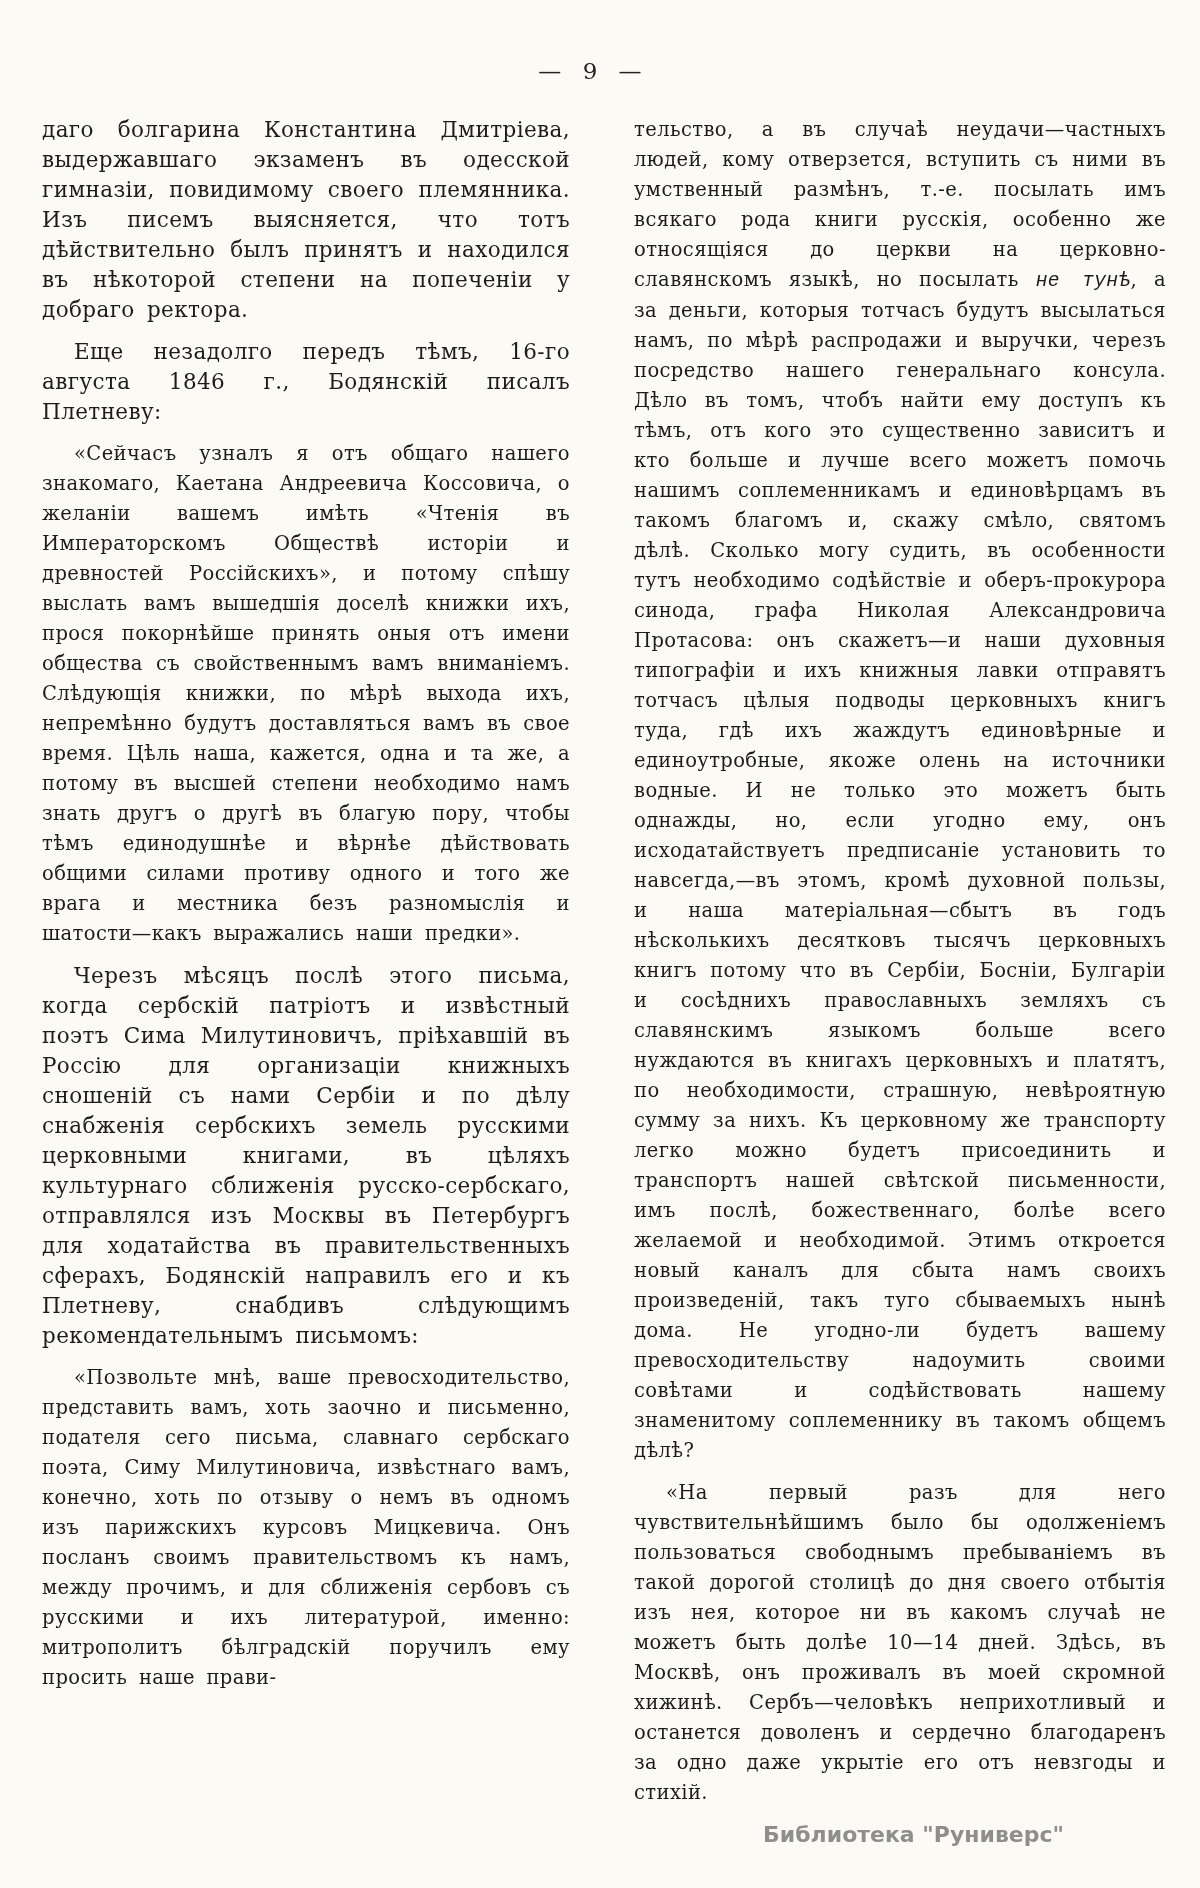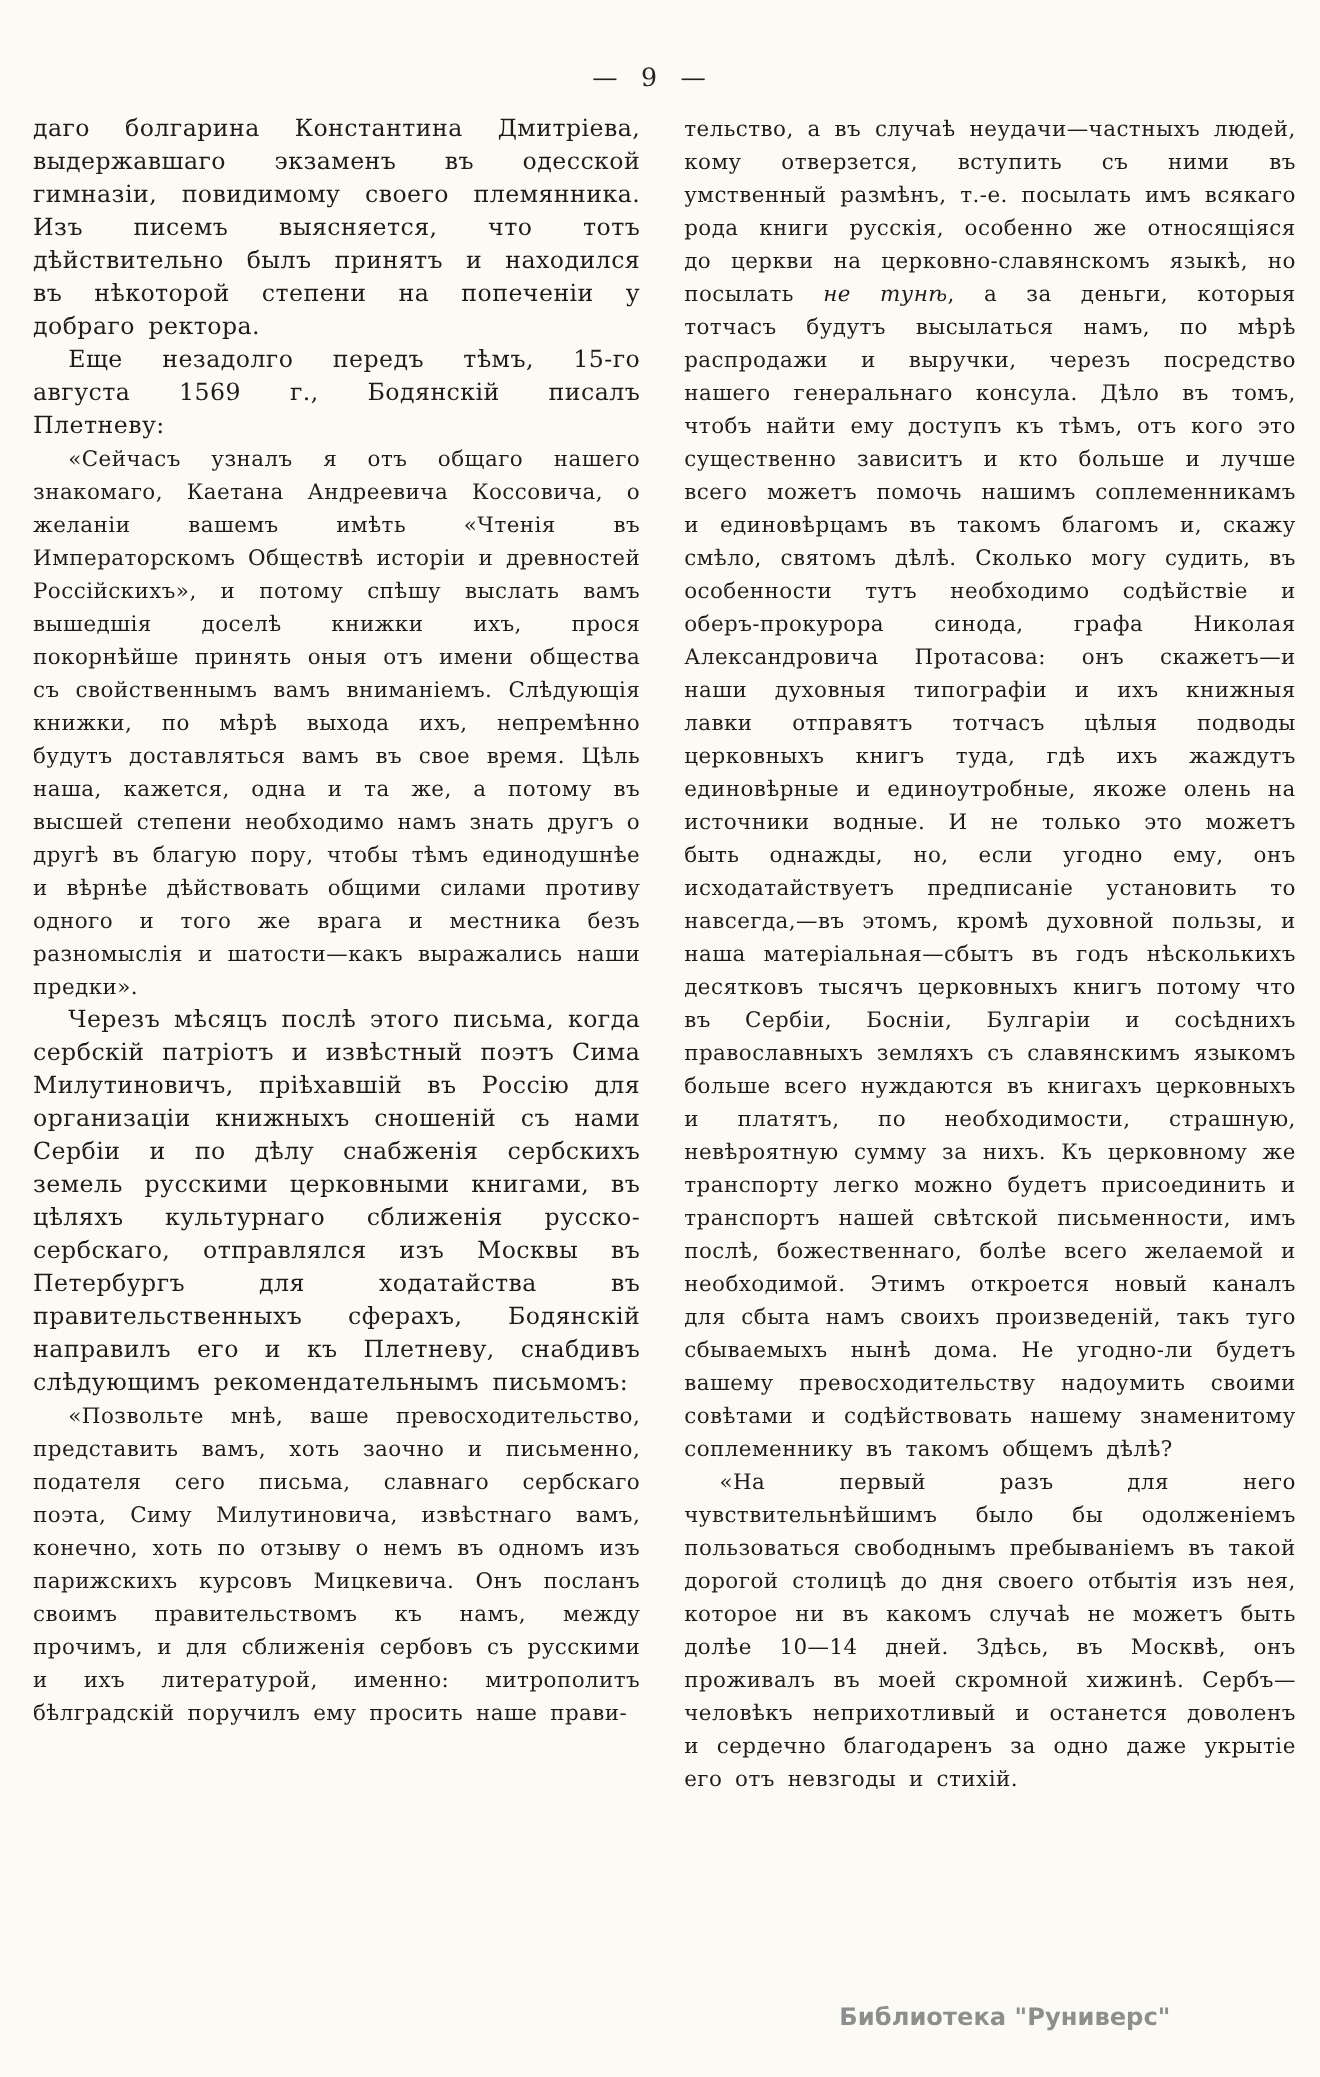--- a/index.html
+++ b/index.html
@@ -22,55 +22,55 @@
   .columns {
     position: absolute;
     top: 103px; left: 30px;
     width: 1148px;
     display: flex;
     gap: 40px;
   }
   .col { text-align: justify; }
   .col.left  { width: 552px; }
   .col.right { width: 556px; }
-  p { margin: 0; text-indent: 32px; }
+  p { margin: 12px; text-indent: 32px; }
   p.noindent { text-indent: 0; }
   .body {
     font-size: 21.5px;
     line-height: 30px;
     letter-spacing: 0.4px;
     word-spacing: 5px;
   }
   .letter {
     font-size: 19.5px;
     line-height: 30px;
     letter-spacing: 0.4px;
     word-spacing: 5px;
   }
-  .it { font-style: italic; }
+  .it { font-style: italic; font-family: Liberation Mono, monospace; }
   .watermark {
     position: absolute;
     top: 1822px;
     right: 136px;
     font-family: "DejaVu Sans", sans-serif;
     font-size: 22px;
     font-weight: bold;
     color: #8e8e8e;
   }
 </style>
 </head>
 <body>
 
 <div class="page-header">— 9 —</div>
 
 <div class="columns">
 
   <div class="col left">
     <p class="body noindent">даго болгарина Константина Дмитріева, выдержавшаго экзаменъ въ одесской гимназіи, повидимому своего племянника. Изъ писемъ выясняется, что тотъ дѣйствительно былъ принятъ и находился въ нѣкоторой степени на попеченіи у добраго ректора.</p>
-    <p class="body">Еще незадолго передъ тѣмъ, 15-го августа 1569 г., Бодянскій писалъ Плетневу:</p>
+    <p class="body">Еще незадолго передъ тѣмъ, 16-го августа 1846 г., Бодянскій писалъ Плетневу:</p>
     <p class="letter">«Сейчасъ узналъ я отъ общаго нашего знакомаго, Каетана Андреевича Коссовича, о желаніи вашемъ имѣть «Чтенія въ Императорскомъ Обществѣ исторіи и древностей Россійскихъ», и потому спѣшу выслать вамъ вышедшія доселѣ книжки ихъ, прося покорнѣйше принять оныя отъ имени общества съ свойственнымъ вамъ вниманіемъ. Слѣдующія книжки, по мѣрѣ выхода ихъ, непремѣнно будутъ доставляться вамъ въ свое время. Цѣль наша, кажется, одна и та же, а потому въ высшей степени необходимо намъ знать другъ о другѣ въ благую пору, чтобы тѣмъ единодушнѣе и вѣрнѣе дѣйствовать общими силами противу одного и того же врага и местника безъ разномыслія и шатости—какъ выражались наши предки».</p>
     <p class="body">Черезъ мѣсяцъ послѣ этого письма, когда сербскій патріотъ и извѣстный поэтъ Сима Милутиновичъ, пріѣхавшій въ Россію для организаціи книжныхъ сношеній съ нами Сербіи и по дѣлу снабженія сербскихъ земель русскими церковными книгами, въ цѣляхъ культурнаго сближенія русско-сербскаго, отправлялся изъ Москвы въ Петербургъ для ходатайства въ правительственныхъ сферахъ, Бодянскій направилъ его и къ Плетневу, снабдивъ слѣдующимъ рекомендательнымъ письмомъ:</p>
     <p class="letter">«Позвольте мнѣ, ваше превосходительство, представить вамъ, хоть заочно и письменно, подателя сего письма, славнаго сербскаго поэта, Симу Милутиновича, извѣстнаго вамъ, конечно, хоть по отзыву о немъ въ одномъ изъ парижскихъ курсовъ Мицкевича. Онъ посланъ своимъ правительствомъ къ намъ, между прочимъ, и для сближенія сербовъ съ русскими и ихъ литературой, именно: митрополитъ бѣлградскій поручилъ ему просить наше прави-</p>
   </div>
 
   <div class="col right">
     <p class="letter noindent"><span>тельство, а въ случаѣ неудачи—частныхъ людей, кому отверзется, вступить съ ними въ умственный размѣнъ, т.-е. посылать имъ всякаго рода книги русскія, особенно же относящіяся до церкви на церковно-славянскомъ языкѣ, но посылать </span><span class="it">не тунѣ</span><span>, а за деньги, которыя тотчасъ будутъ высылаться намъ, по мѣрѣ распродажи и выручки, черезъ посредство нашего генеральнаго консула. Дѣло въ томъ, чтобъ найти ему доступъ къ тѣмъ, отъ кого это существенно зависитъ и кто больше и лучше всего можетъ помочь нашимъ соплеменникамъ и единовѣрцамъ въ такомъ благомъ и, скажу смѣло, святомъ дѣлѣ. Сколько могу судить, въ особенности тутъ необходимо содѣйствіе и оберъ-прокурора синода, графа Николая Александровича Протасова: онъ скажетъ—и наши духовныя типографіи и ихъ книжныя лавки отправятъ тотчасъ цѣлыя подводы церковныхъ книгъ туда, гдѣ ихъ жаждутъ единовѣрные и единоутробные, якоже олень на источники водные. И не только это можетъ быть однажды, но, если угодно ему, онъ исходатайствуетъ предписаніе установить то навсегда,—въ этомъ, кромѣ духовной пользы, и наша матеріальная—сбытъ въ годъ нѣсколькихъ десятковъ тысячъ церковныхъ книгъ потому что въ Сербіи, Босніи, Булгаріи и сосѣднихъ православныхъ земляхъ съ славянскимъ языкомъ больше всего нуждаются въ книгахъ церковныхъ и платятъ, по необходимости, страшную, невѣроятную сумму за нихъ. Къ церковному же транспорту легко можно будетъ присоединить и транспортъ нашей свѣтской письменности, имъ послѣ, божественнаго, болѣе всего желаемой и необходимой. Этимъ откроется новый каналъ для сбыта намъ своихъ произведеній, такъ туго сбываемыхъ нынѣ дома. Не угодно-ли будетъ вашему превосходительству надоумить своими совѣтами и содѣйствовать нашему знаменитому соплеменнику въ такомъ общемъ дѣлѣ?</span></p>
     <p class="letter">«На первый разъ для него чувствительнѣйшимъ было бы одолженіемъ пользоваться свободнымъ пребываніемъ въ такой дорогой столицѣ до дня своего отбытія изъ нея, которое ни въ какомъ случаѣ не можетъ быть долѣе 10—14 дней. Здѣсь, въ Москвѣ, онъ проживалъ въ моей скромной хижинѣ. Сербъ—человѣкъ неприхотливый и останется доволенъ и сердечно благодаренъ за одно даже укрытіе его отъ невзгоды и стихій.</p>
   </div>
 

